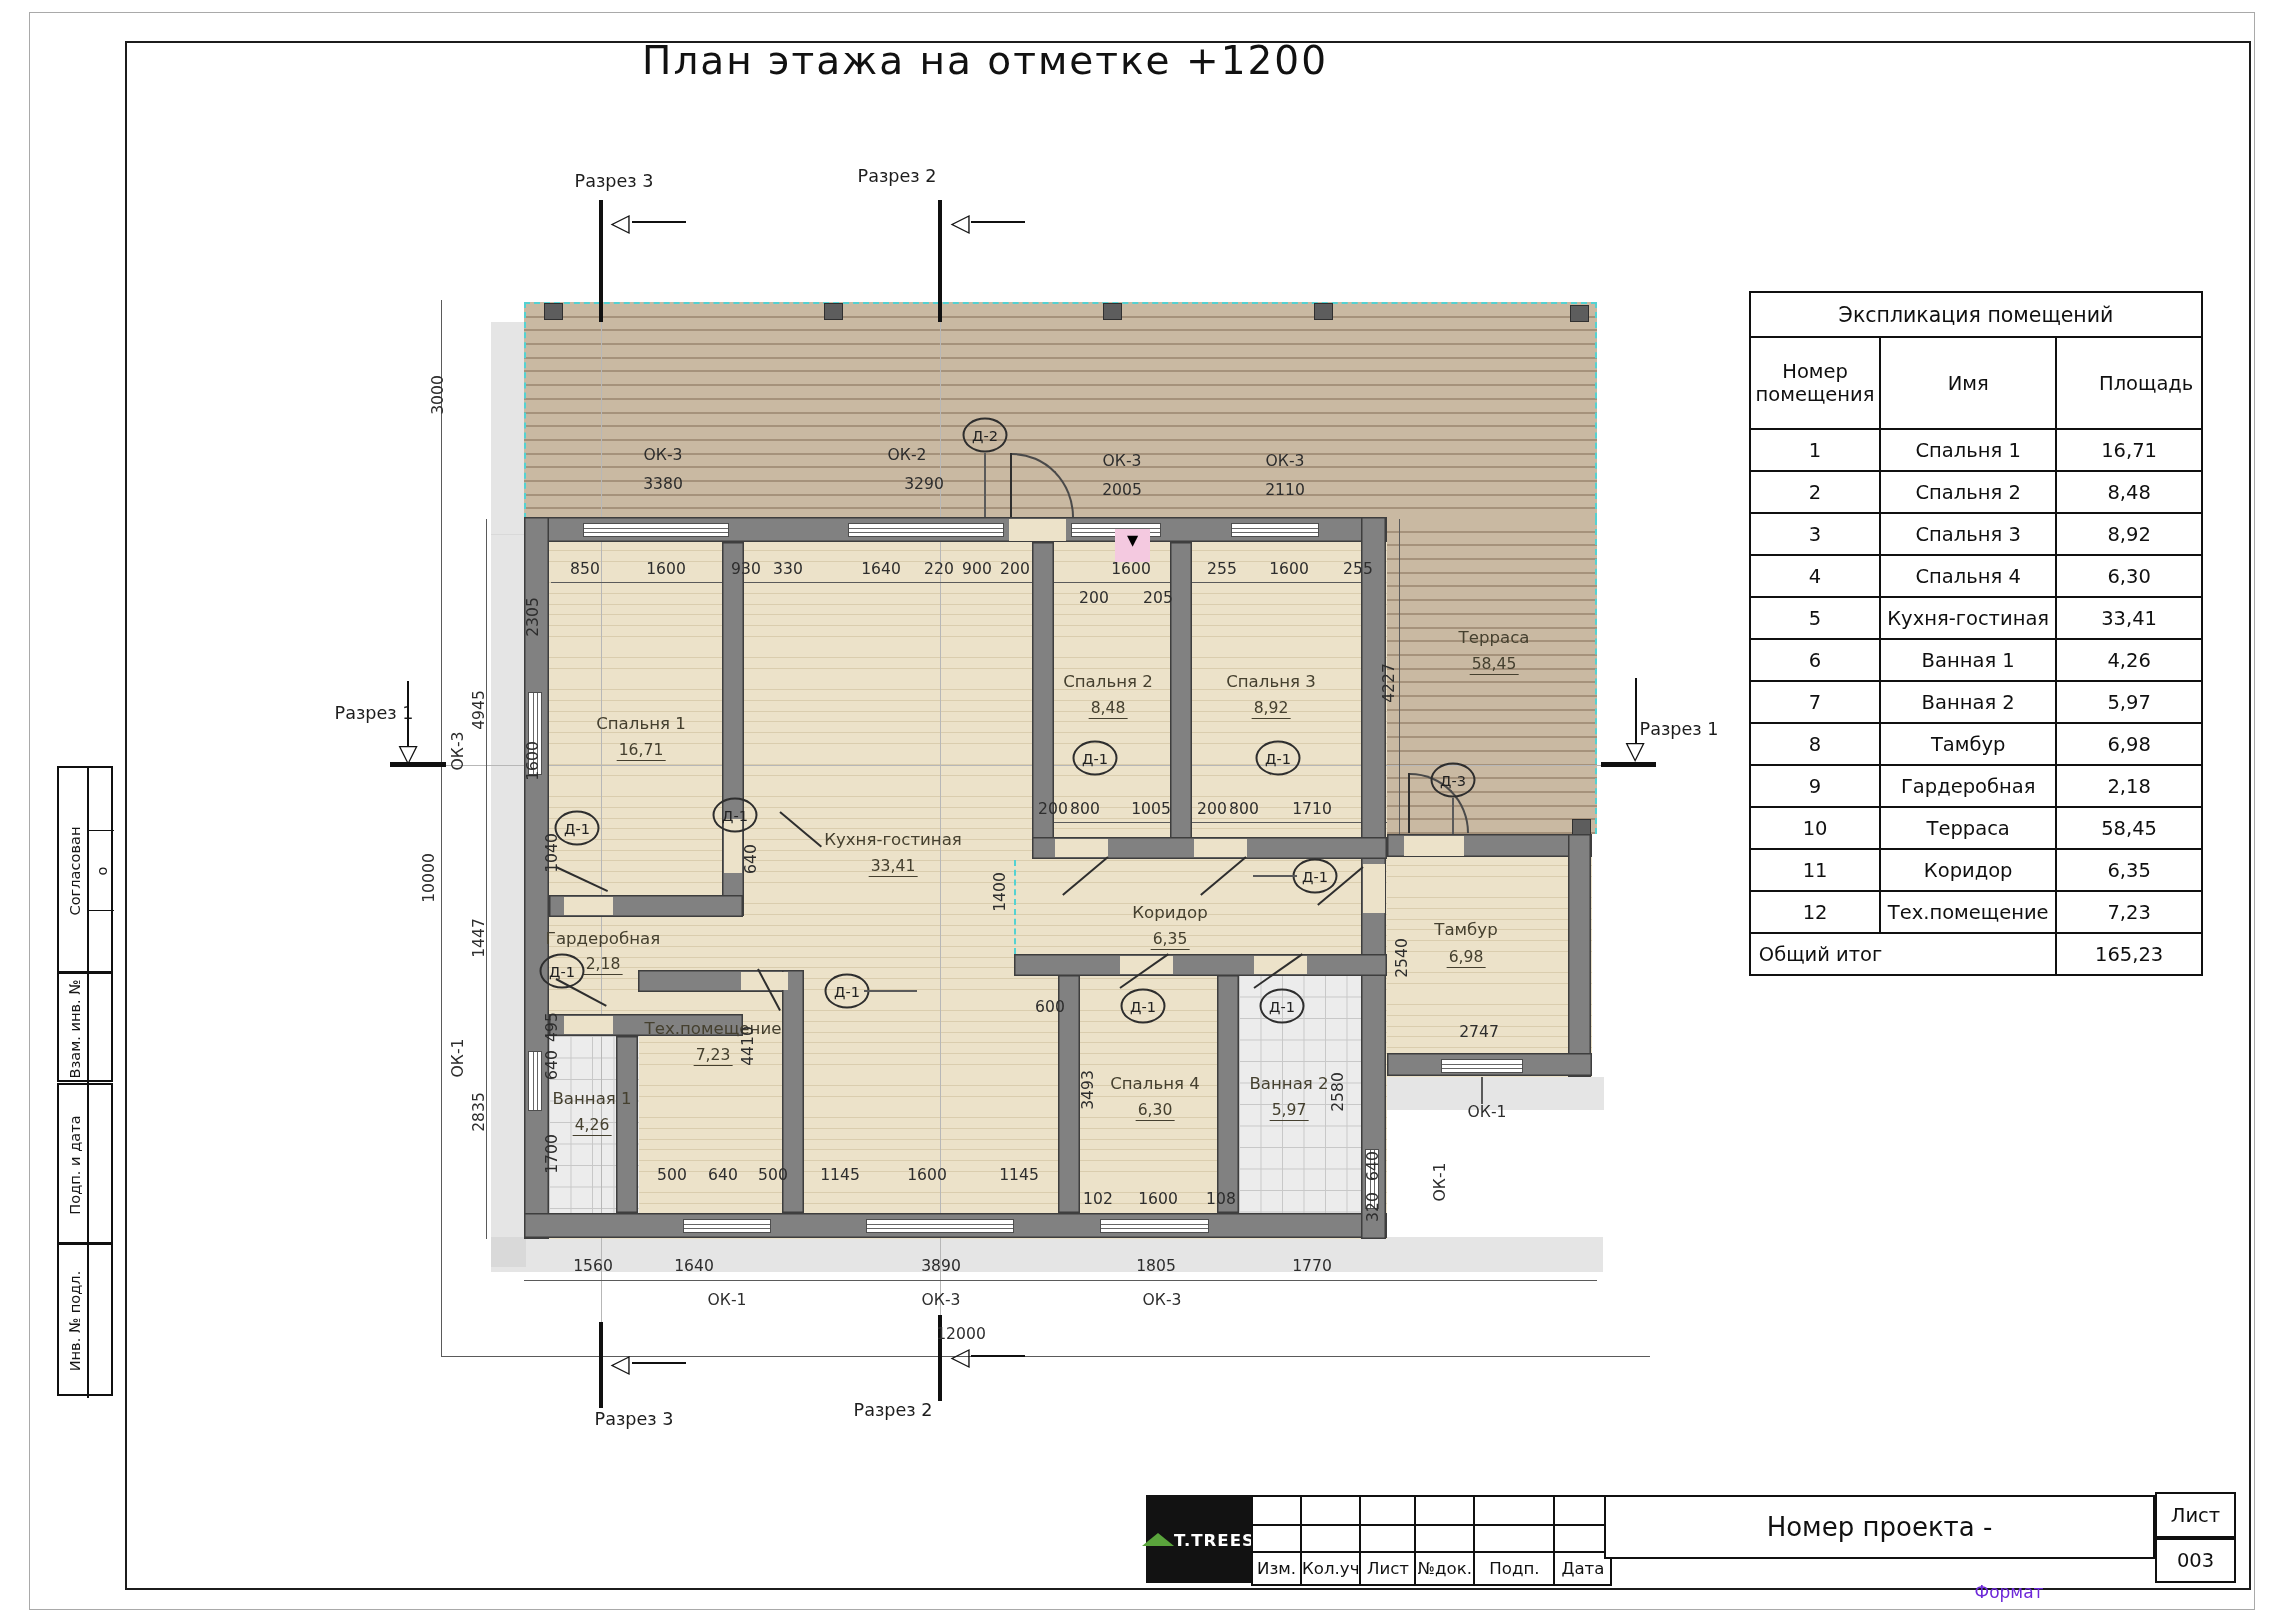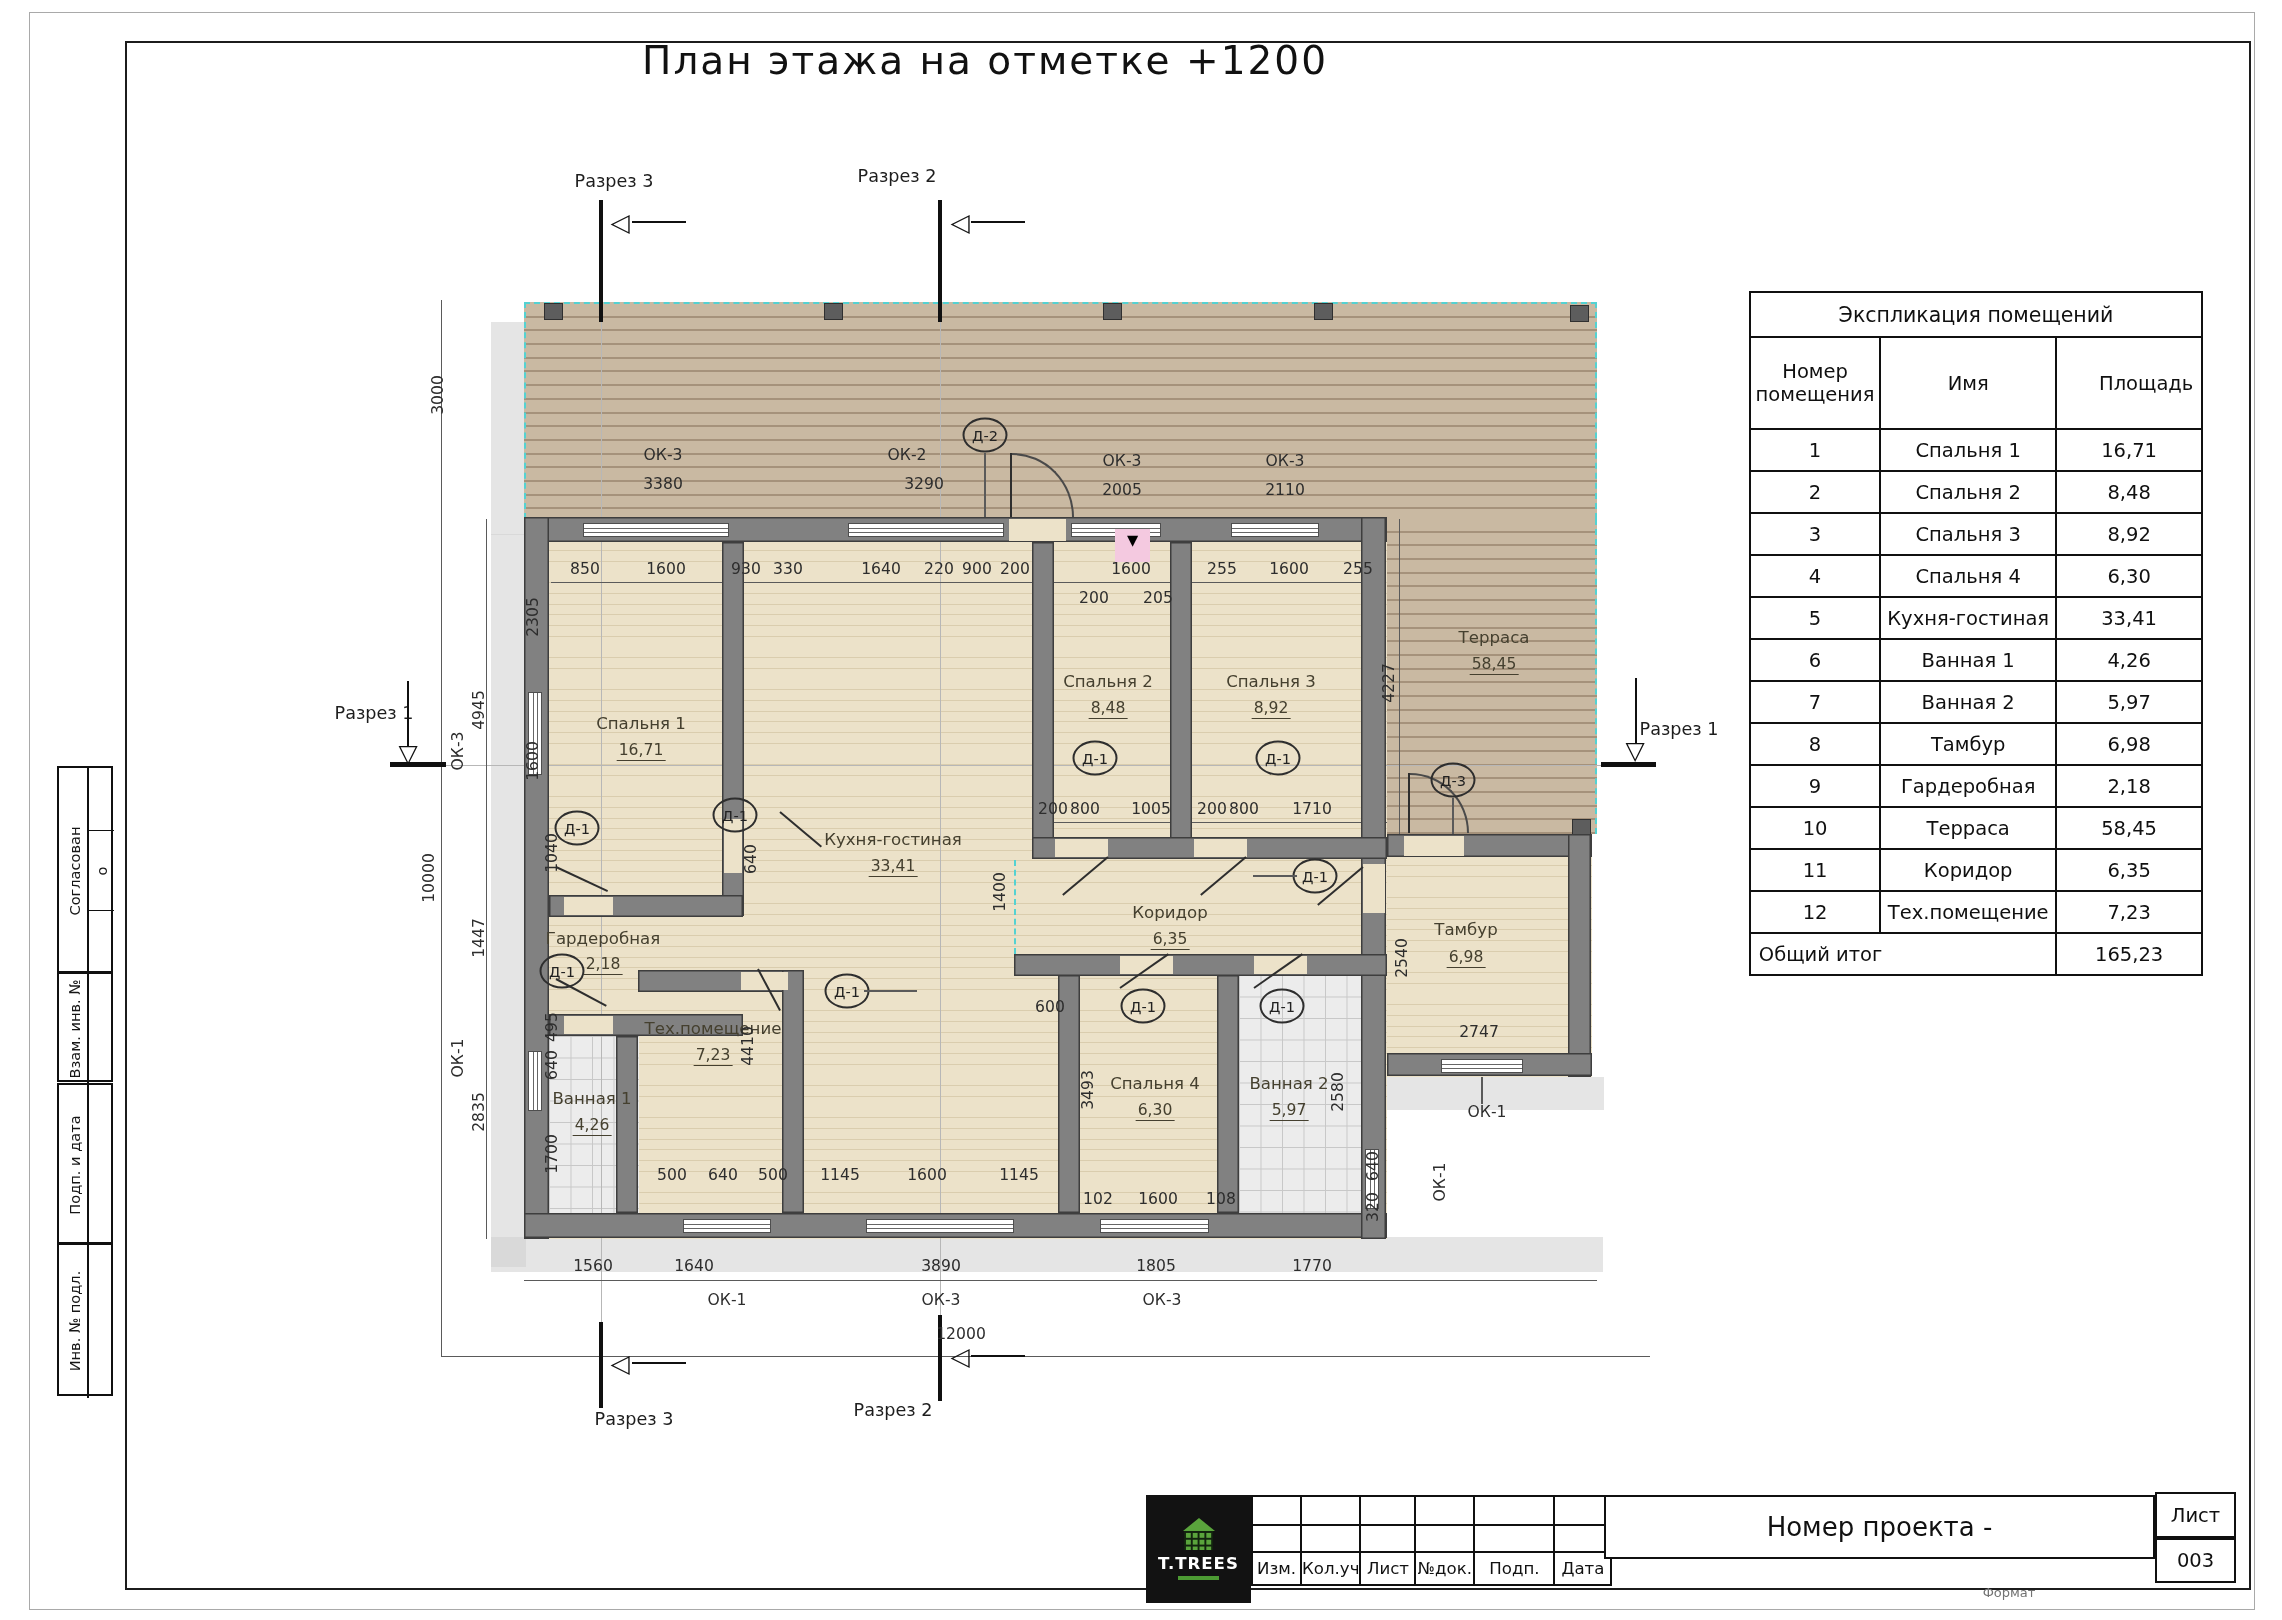--- a/index.html
+++ b/index.html
@@ -48,22 +48,22 @@
   .tri{position:absolute;font-size:25px;color:#101010;line-height:1;transform:translate(-50%,-50%);}
   
   .sched{position:absolute;left:1749px;top:291px;width:454px;border-collapse:collapse;
         background:#fff;color:#101010;}
   .sched td{border:2px solid #101010;text-align:center;font-size:19.5px;padding:0 3.9px;}
   .sched .h{height:43px;font-size:20.5px;}
   .sched .ch{height:90px;}
   .sched .r td{height:40px;}
   
   .tb td{border:2px solid #101010;text-align:center;font-size:16.6px;color:#111;padding:0;}
-  .logo{position:absolute;left:1146px;top:1495px;width:105px;height:108px;background:#121212;
-        display:flex;flex-direction:column;align-items:center;justify-content:center;}
+  .logo{position:absolute;left:1146px;top:1495px;width:105px;height:88px;background:#121212;
+        display:flex;align-items:center;justify-content:center;}
   .logo .roof{width:0;height:0;border-left:16.6px solid transparent;border-right:16.6px solid transparent;
         border-bottom:13.7px solid #5aa43c;}
   .logo .bodyh{width:29px;height:19.5px;background-color:#5aa43c;
         background-image:linear-gradient(#12230e 0 1.5px,transparent 1.5px),
                          linear-gradient(90deg,#12230e 0 1.5px,transparent 1.5px);
         background-size:6.8px 6.8px;}
   .logo .brand{color:#fff;font-size:16.6px;font-weight:bold;letter-spacing:1px;margin-top:3.9px;}
   .logo .tagline{width:41px;height:3.9px;background:#4c9a33;margin-top:2.9px;}
   
   .stampbox{position:absolute;border:2px solid #101010;box-sizing:border-box;background:#fff;}
@@ -457,15 +457,15 @@
       <td>Лист</td>
       <td>№док.</td>
       <td>Подп.</td>
       <td>Дата</td>
     </tr>
   </tbody>
     </table>
   <div style="position:absolute;left:1604px;top:1495px;width:551px;height:64px;border:2px solid #101010;box-sizing:border-box;display:flex;align-items:center;justify-content:center;font-size:26px;color:#111;background:#fff;">Номер проекта -</div>
   <div style="position:absolute;left:2155px;top:1492px;width:81px;height:46px;border:2px solid #101010;box-sizing:border-box;display:flex;align-items:center;justify-content:center;font-size:19.5px;color:#111;background:#fff;">Лист</div>
   <div style="position:absolute;left:2155px;top:1538px;width:81px;height:45px;border:2px solid #101010;box-sizing:border-box;display:flex;align-items:center;justify-content:center;font-size:19.5px;color:#111;background:#fff;">003</div>
-  <div style="position:absolute;left:2009px;top:1592px;transform:translate(-50%,-50%);font-size:13px;color:#737373;">Формат</div>
+  <div style="position:absolute;left:2009px;top:1592px;transform:translate(-50%,-50%);font-size:17px;color:#6d28d9;">Формат</div>
 </div>
 
 
 </body></html>

